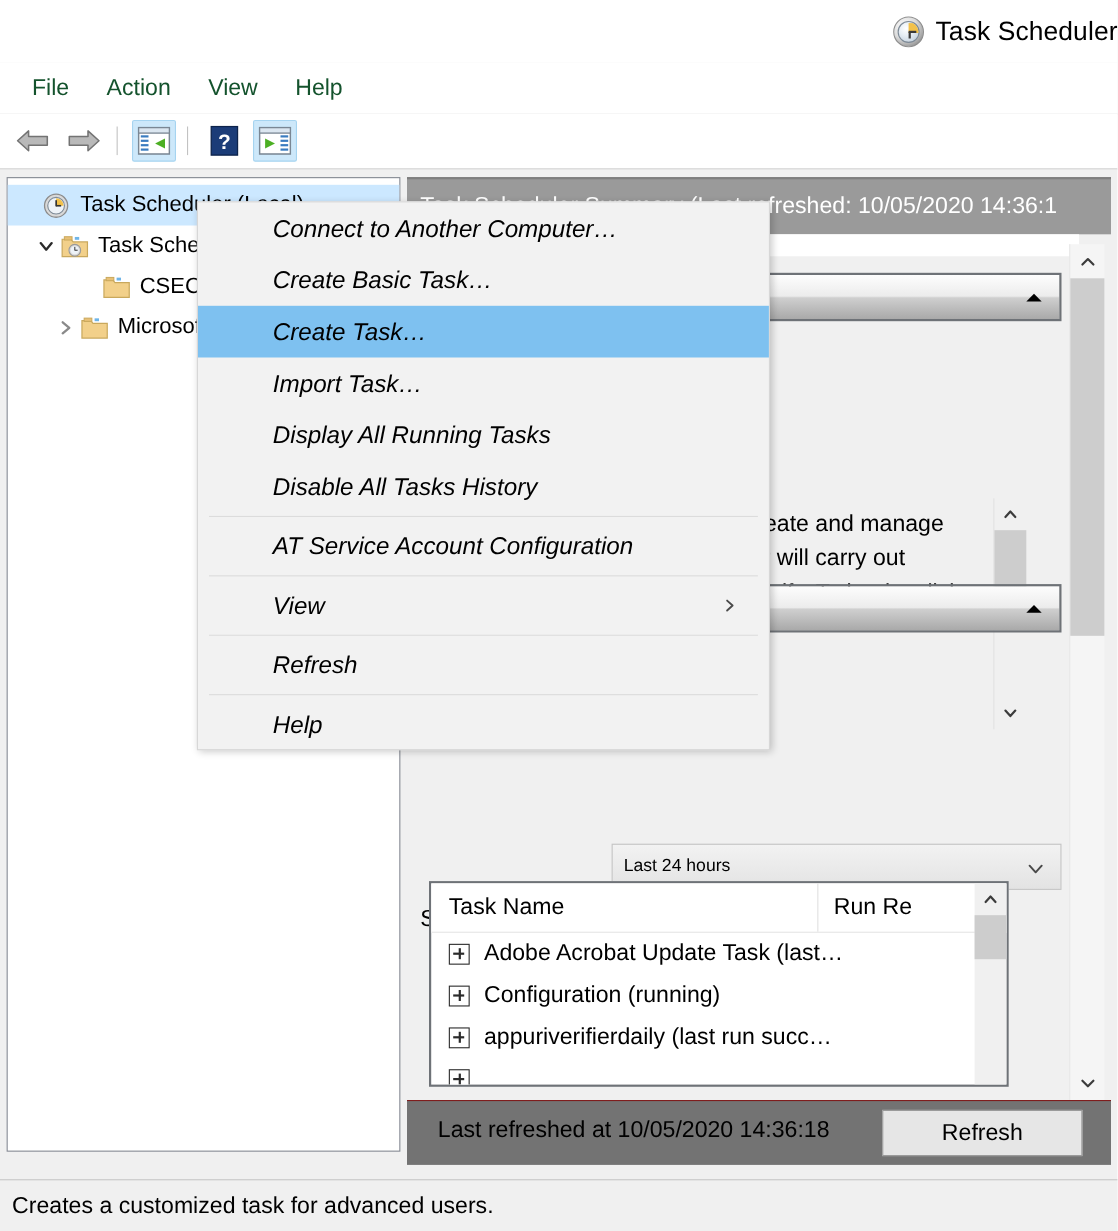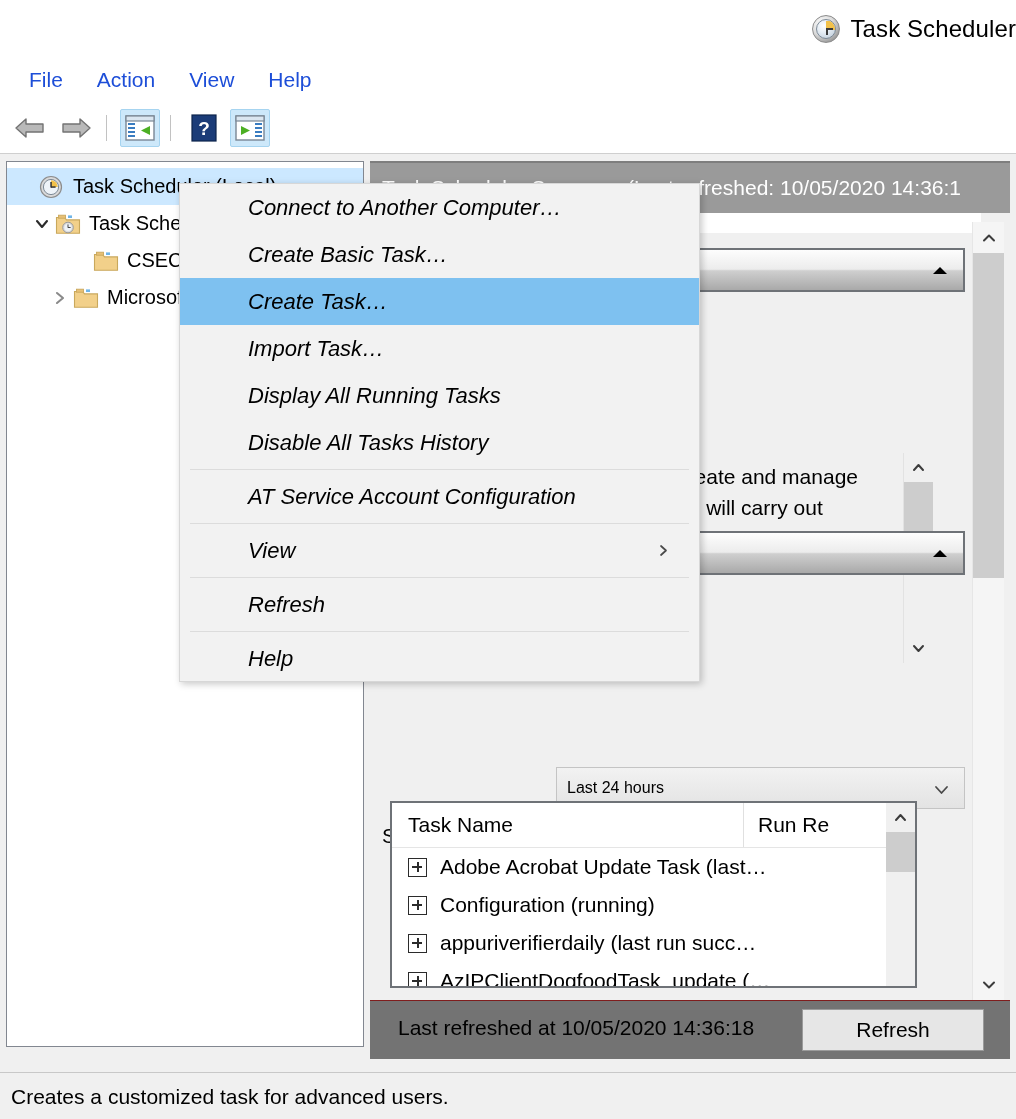--- a/index.html
+++ b/index.html
@@ -55,21 +55,21 @@
   }
 
   
   .menubar {
     position: absolute; left: 0; top: 57px; width: 1016px; height: 46px;
     background: #ffffff;
     display: flex; align-items: center;
     border-bottom: 1px solid #d6d6d6;
   }
   .menubar .mi {
-    font-size: 21px; color: #1d4ed8; padding: 3px 13px; margin-left: 8px;
+    font-size: 21px; color: #14532d; padding: 3px 13px; margin-left: 8px;
     cursor: default;
   }
   .menubar .mi:first-child { margin-left: 16px; }
 
   
   .toolbar {
     position: absolute; left: 0; top: 103px; width: 1016px; height: 50px;
     background: #ffffff;
     display: flex; align-items: center;
     border-bottom: 1px solid #cfcfcf;
@@ -476,21 +476,20 @@
       <div class="tl-row">
         <span class="plusbox"></span>
         <span>Configuration (running)</span>
       </div>
       <div class="tl-row">
         <span class="plusbox"></span>
         <span>appuriverifierdaily (last run succ…</span>
       </div>
       <div class="tl-row">
         <span class="plusbox"></span>
-        <span>AzIPClientDogfoodTask_update (…</span>
       </div>
 
       <div class="tl-scroll">
         <div class="sb-arrow">
           <svg width="15" height="15" viewBox="0 0 15 15">
               <polyline points="3,10 7.5,5 12,10" fill="none" stroke="#3c3c3c" stroke-width="2" stroke-linecap="round" stroke-linejoin="round"></polyline>
             </svg>
         </div>
         <div class="sb-thumb"></div>
       </div>

